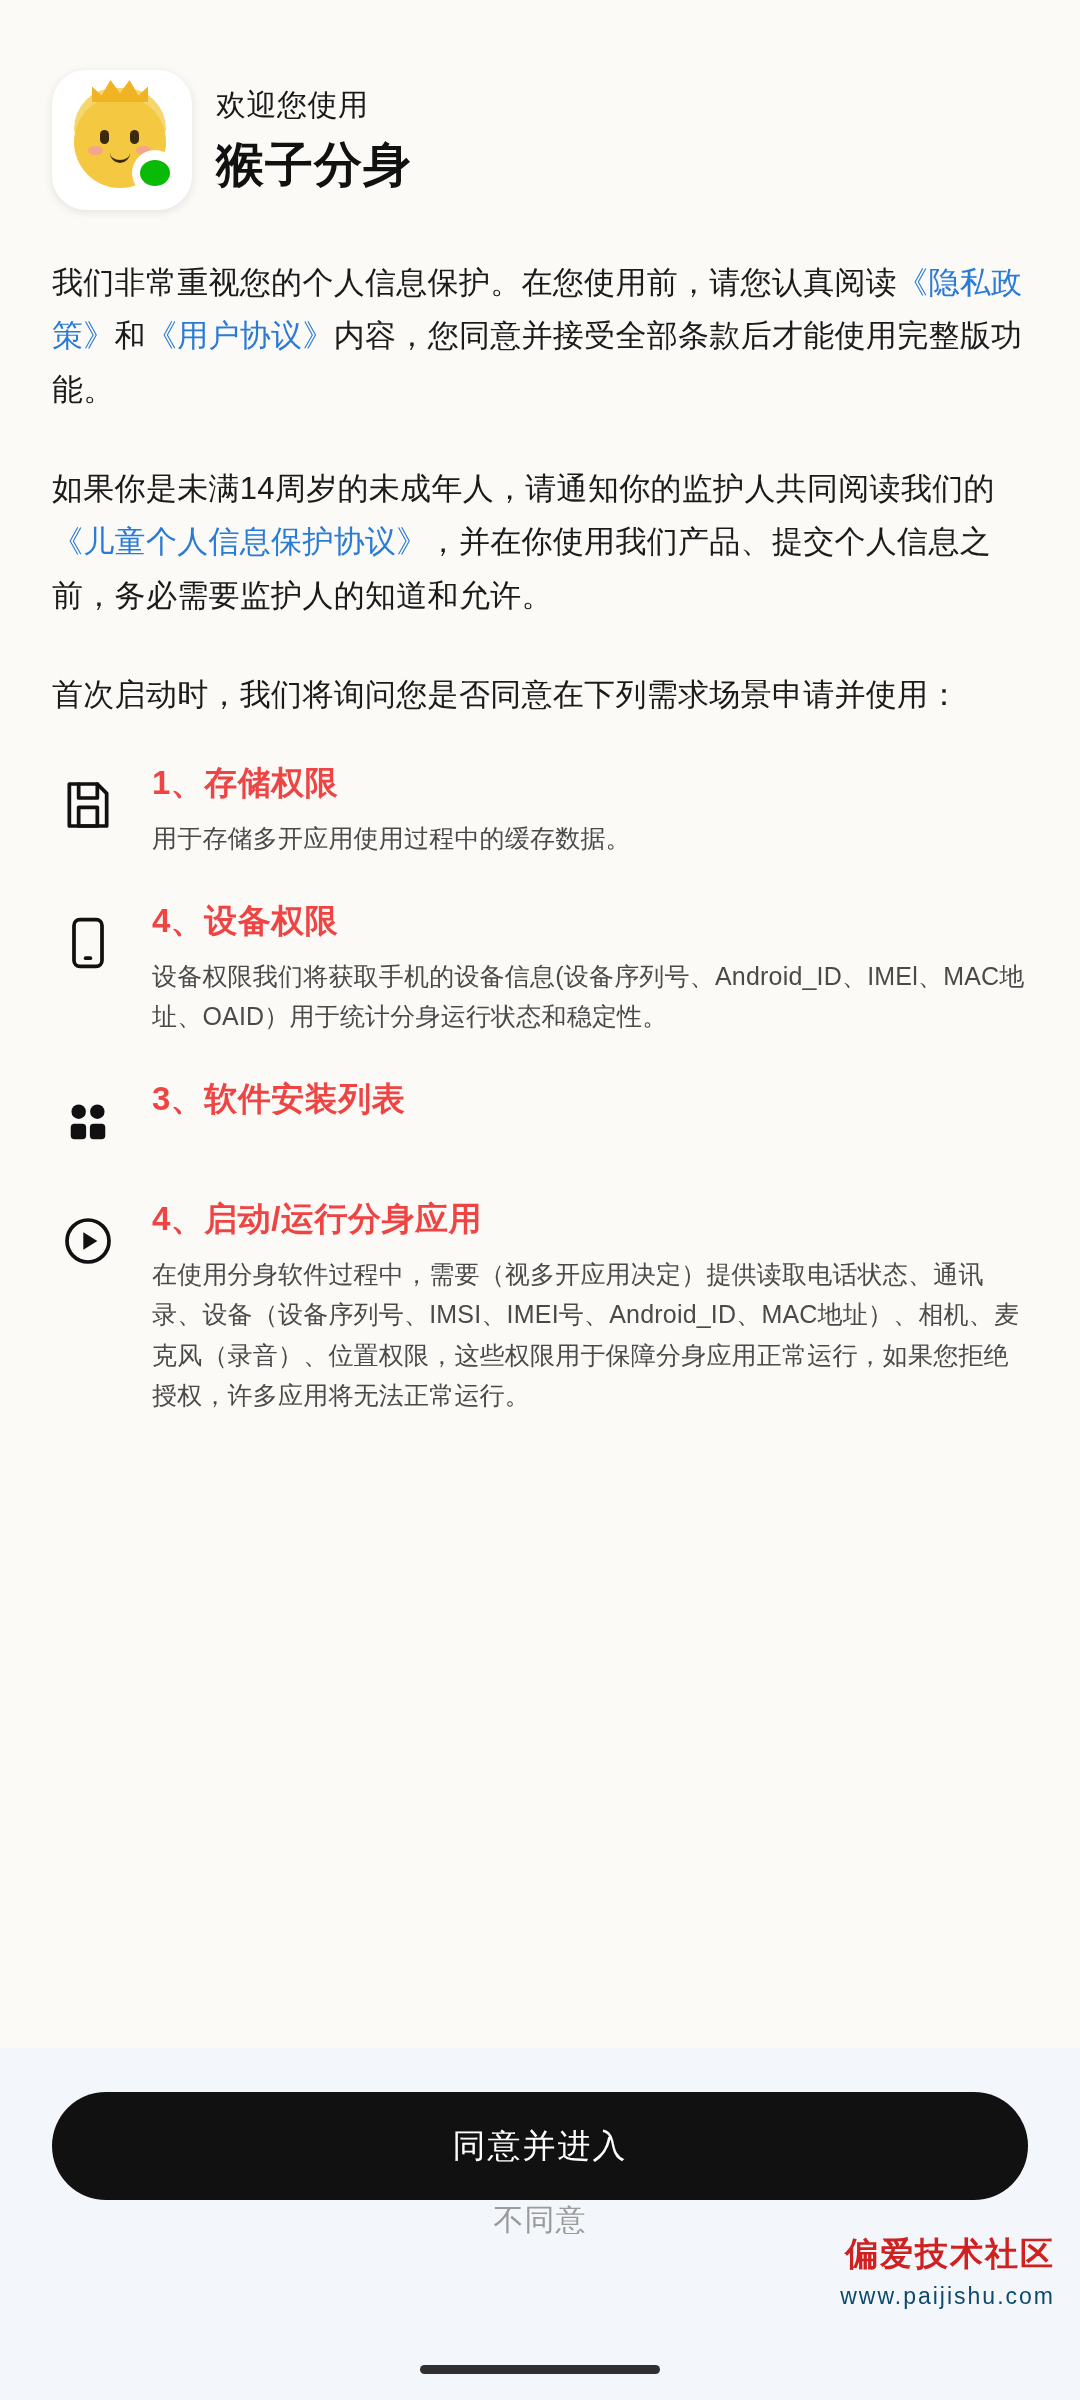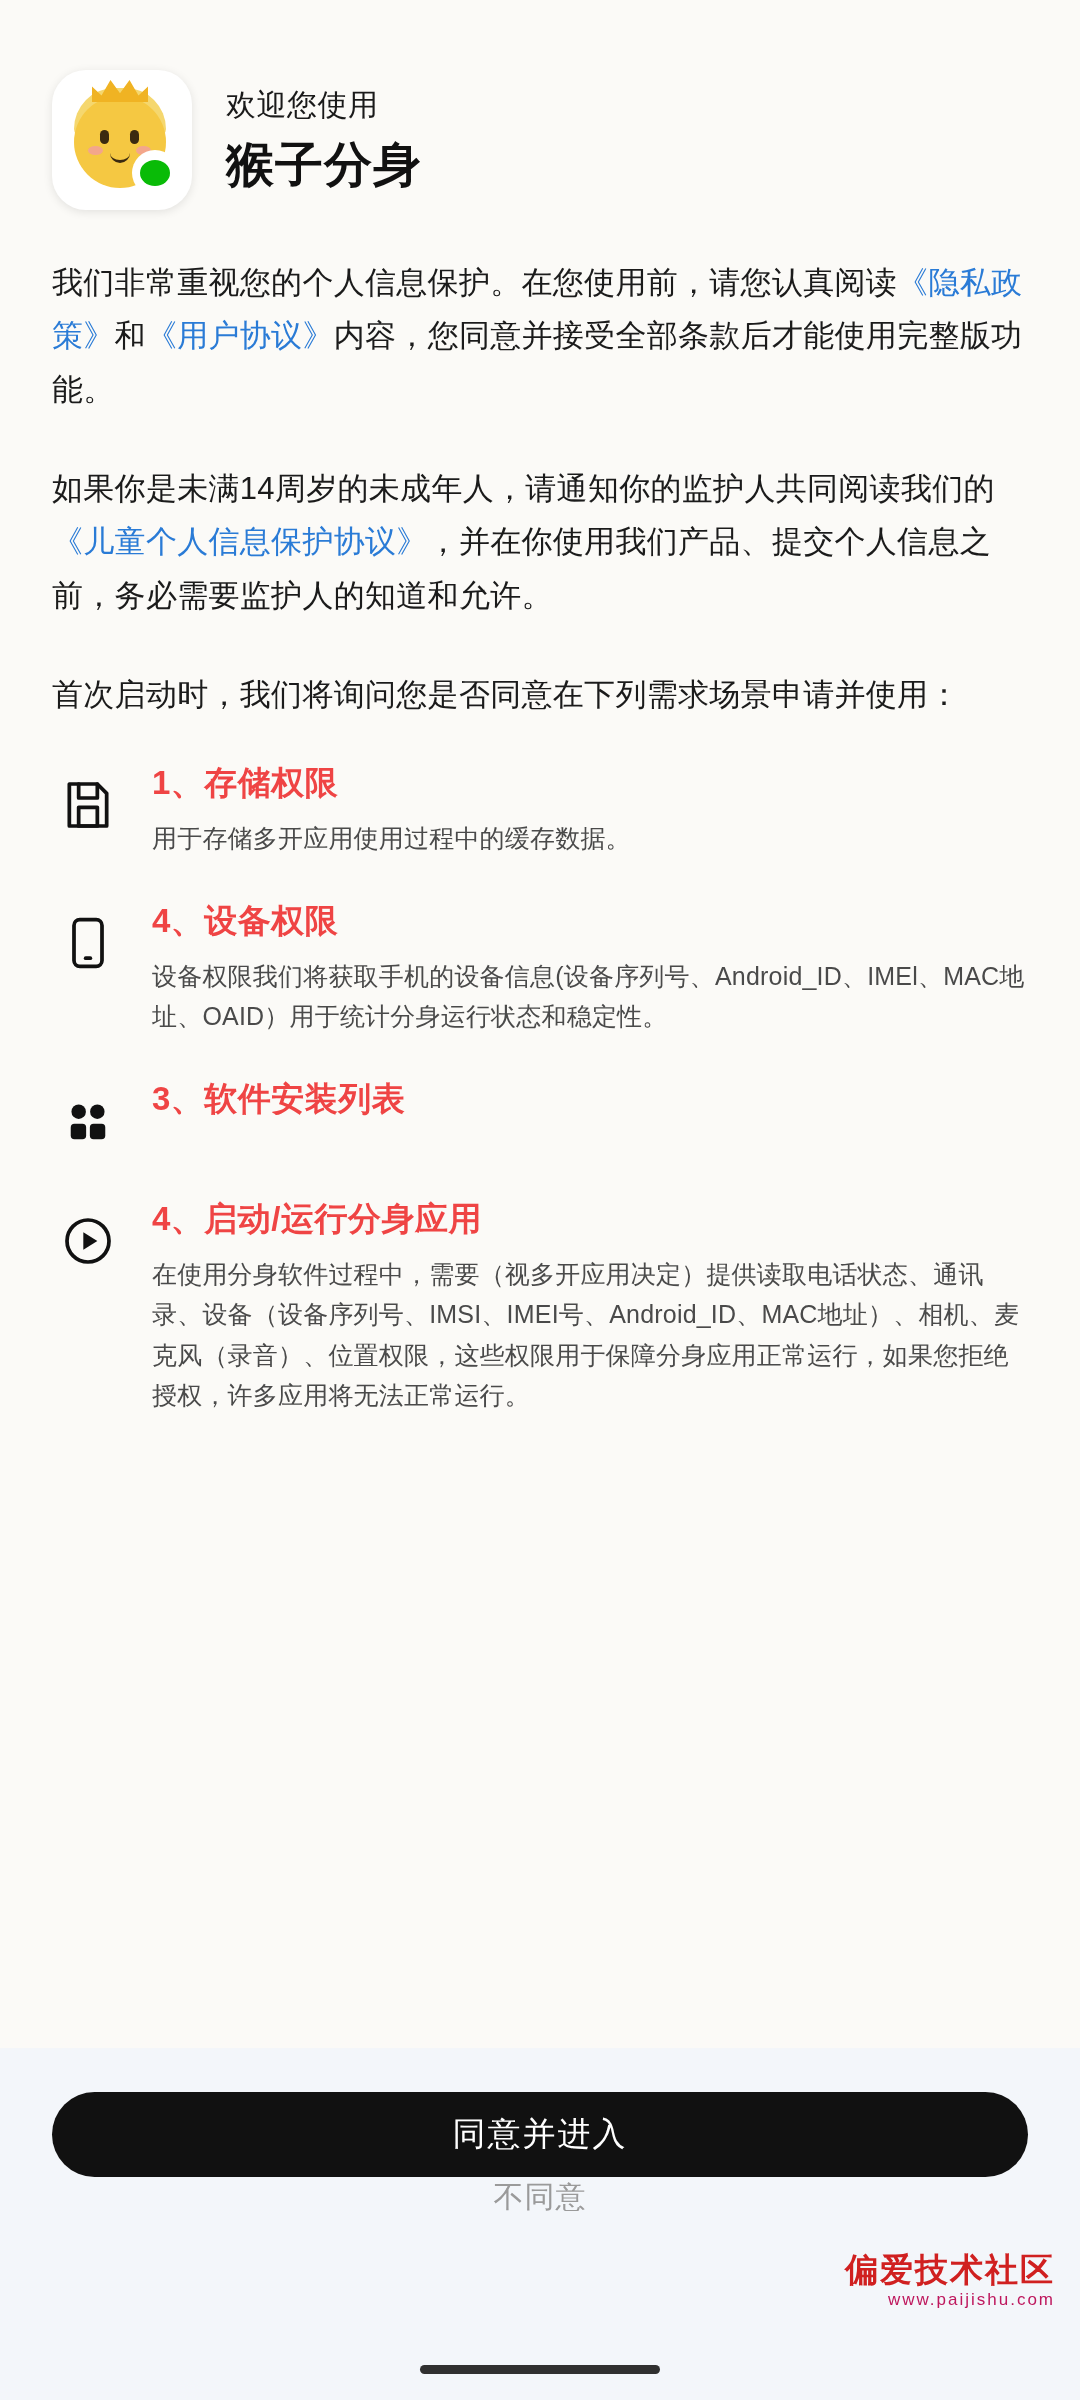--- a/index.html
+++ b/index.html
@@ -28,21 +28,21 @@
     flex: 1 1 auto;
     padding: 70px 52px 0 52px;
     box-sizing: border-box;
     overflow: hidden;
   }
 
   
   .header {
     display: flex;
     align-items: center;
-    gap: 34px;
+    gap: 24px;
     margin-bottom: 46px;
   }
   .app-icon {
     width: 140px;
     height: 140px;
     border-radius: 34px;
     background: #ffffff;
     box-shadow: 0 2px 10px rgba(0,0,0,0.10);
     position: relative;
     flex: 0 0 auto;
@@ -199,21 +199,21 @@
     flex: 0 0 auto;
     background: #f3f6fa;
     padding: 44px 52px 0 52px;
     box-sizing: border-box;
     height: 352px;
     position: relative;
   }
   .agree-btn {
     display: block;
     width: 100%;
-    height: 85px;
+    height: 108px;
     border: none;
     border-radius: 54px;
     background: #111111;
     color: #ffffff;
     font-size: 33px;
     letter-spacing: 2px;
     font-family: inherit;
     cursor: pointer;
   }
   .disagree {
@@ -243,24 +243,24 @@
     pointer-events: none;
   }
   .watermark .wm-main {
     font-size: 33px;
     font-weight: bold;
     color: #d02020;
     letter-spacing: 2px;
     line-height: 1.1;
   }
   .watermark .wm-sub {
-    font-size: 17px;
-    color: #be185d;
+    font-size: 23px;
+    color: #0c4a6e;
     letter-spacing: 2px;
-    margin-top: 2px;
+    margin-top: 11px;
   }
 </style>
 </head>
 <body>
 
 <div class="phone">
 
   <div class="content">
 
     <div class="header">

